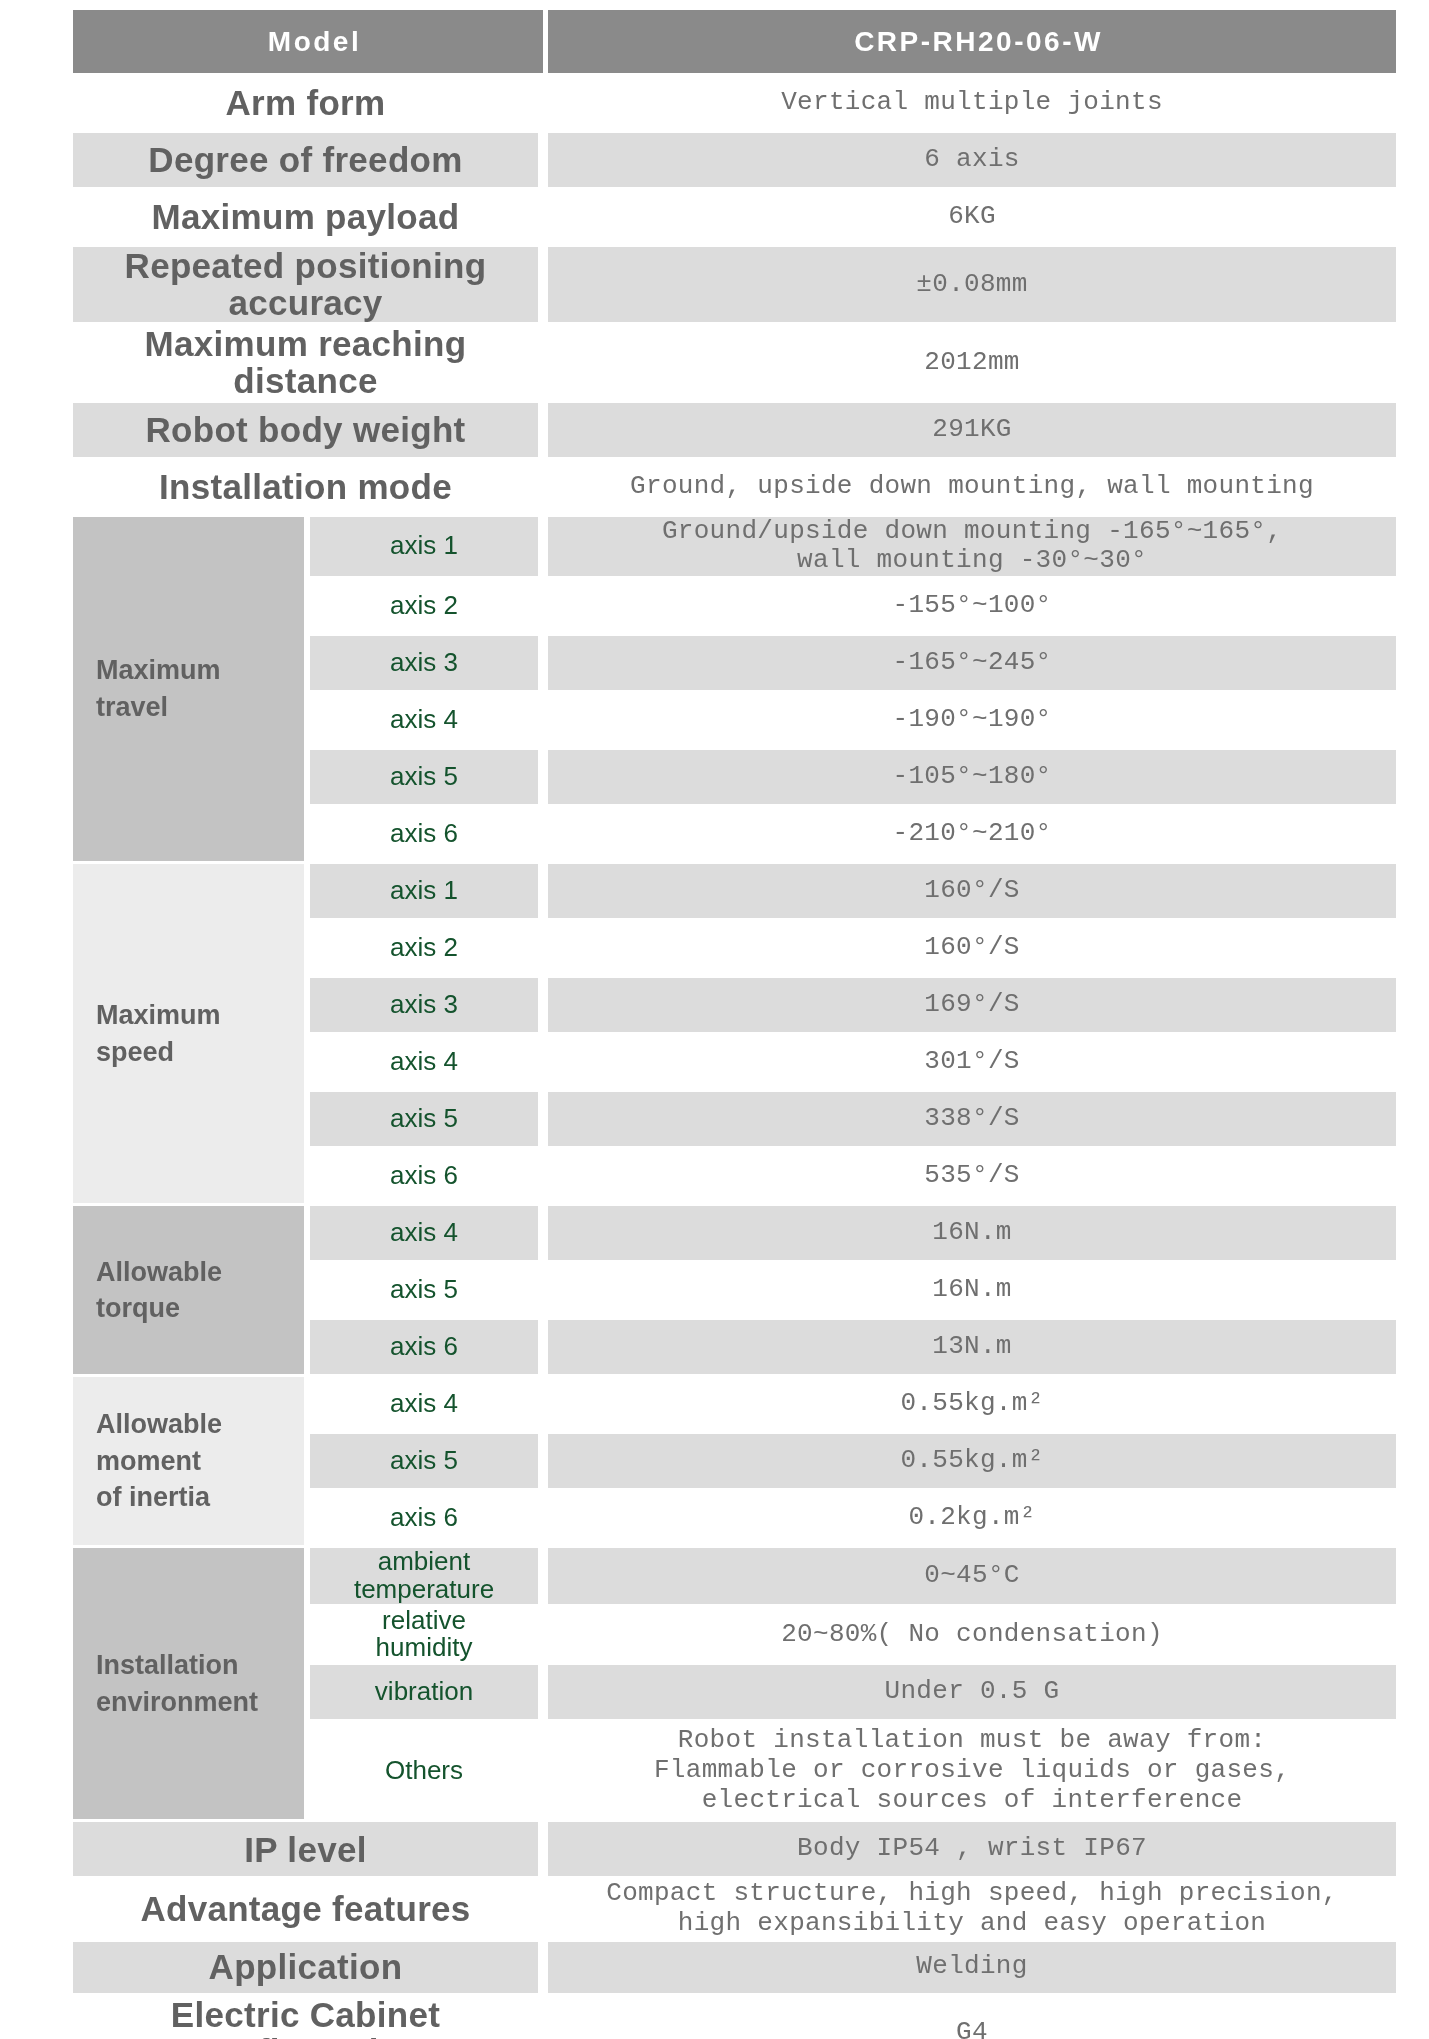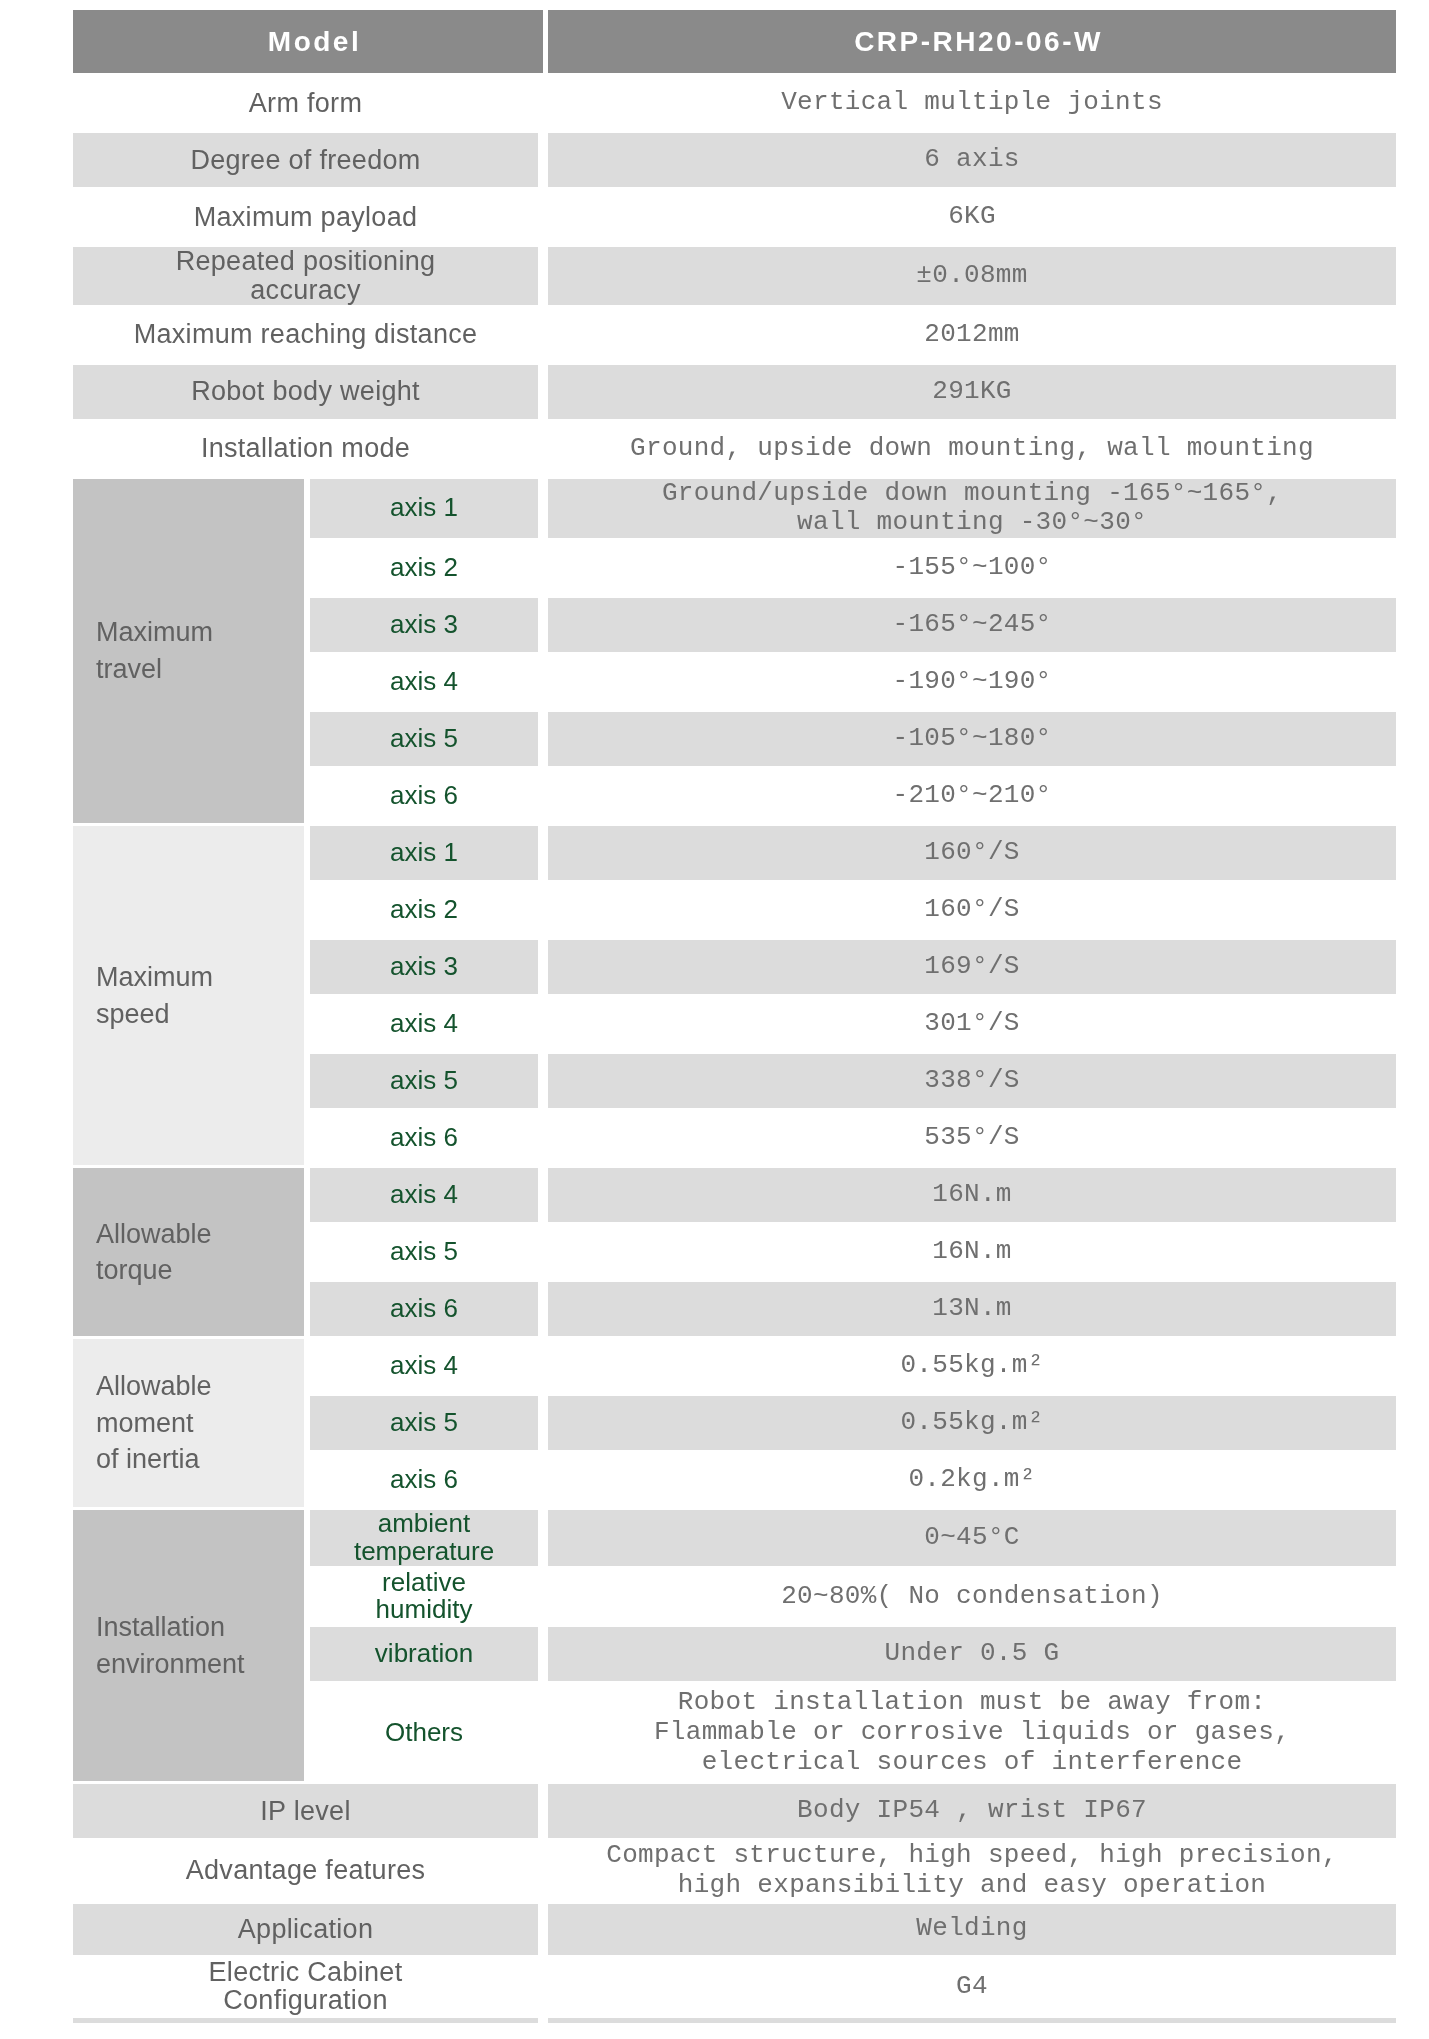--- a/index.html
+++ b/index.html
@@ -52,31 +52,31 @@
   }
   .spec th.hl { border-right: 5px solid #ffffff; }
 
   
   tr.g td { background: #dcdcdc; }
   tr.w td { background: #ffffff; }
 
   
   td.lbl {
     color: #616161;
-    font-weight: normal;
-    font-size: 27px;
+    font-weight: bold;
+    font-size: 35px;
     line-height: 1.07;
     letter-spacing: 0.3px;
     border-right: 10px solid #ffffff;
   }
 
   
   td.grp {
     color: #616161;
-    font-weight: normal;
+    font-weight: bold;
     font-size: 27px;
     line-height: 1.35;
     text-align: left;
     padding-left: 23px;
     border-right: 6px solid #ffffff;
   }
   td.grp.dark  { background: #c3c3c3; }
   td.grp.light { background: #ececec; }
 
   

